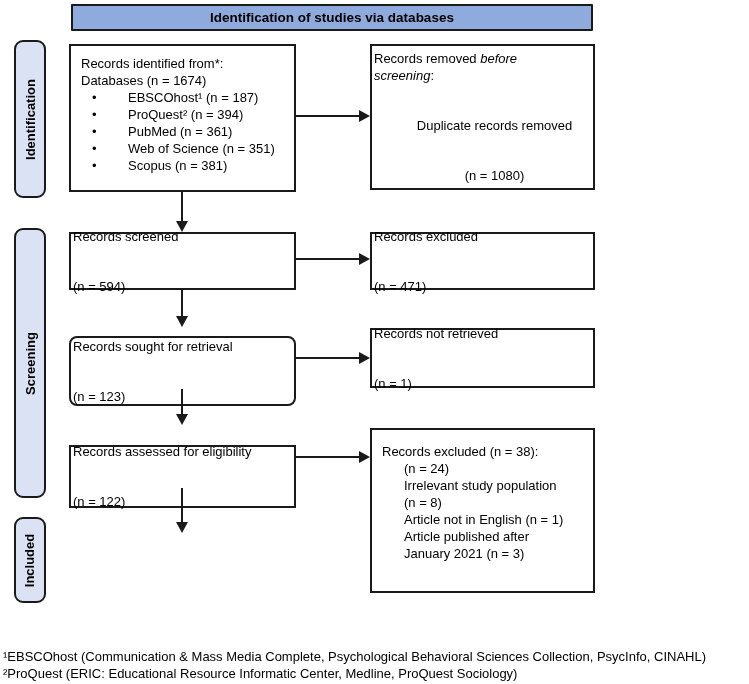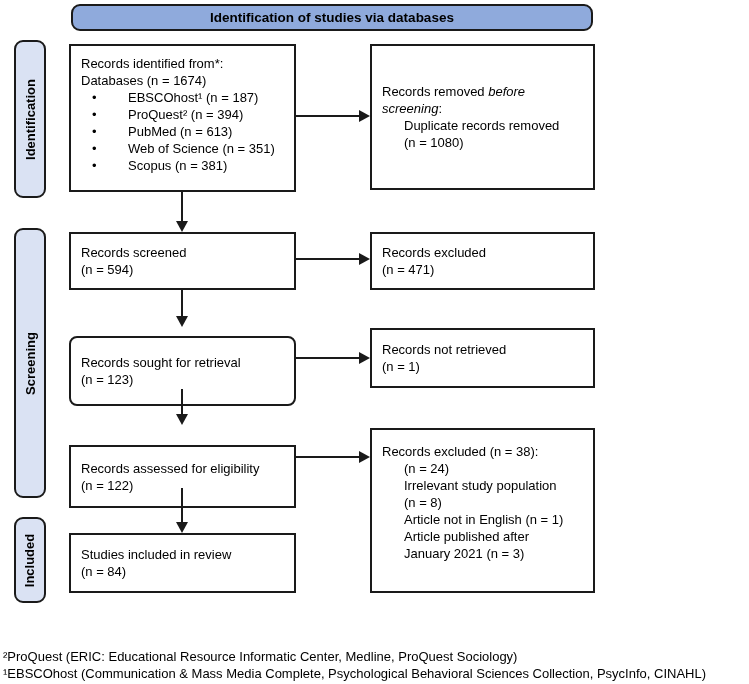--- a/index.html
+++ b/index.html
@@ -14,21 +14,21 @@
     overflow: hidden;
   }
 
   
   .hdr {
     position: absolute;
     left: 71px; top: 4px;
     width: 522px; height: 27px;
     background: var(--header-fill, #8FAADC);
     border: 2px solid #1a1a1a;
-    border-radius: 9px;
+    border-radius: 1px;
     display: flex; align-items: center; justify-content: center;
     font-weight: bold; font-size: 13.5px;
   }
 
   
   .stage {
     position: absolute;
     left: 14px; width: 32px;
     background: var(--stage-fill, #DAE2F3);
     border: 2px solid #1a1a1a;
@@ -47,30 +47,30 @@
 
   
   .box {
     position: absolute;
     background: var(--box-fill, #fff);
     border: 2px solid #1a1a1a;
     font-size: 13px; line-height: 17px;
   }
   .col-l { left: 69px;  width: 227px; }
   .col-r { left: 370px; width: 225px; }
-  .vcenter { display: flex; flex-direction: column; justify-content: center; padding-left: 10px; }
+  .vcenter { display: flex; flex-direction: column; justify-content: center; padding-left: 2px; gap: 33px; }
   .nowrap { white-space: nowrap; }
 
   .box-identified { top: 44px; height: 148px; padding: 9px 6px 16px 10px; }
   .b-row { display: flex; }
   .b-dot { margin-left: 11px; width: 36px; }
 
   .box-removed { top: 44px; height: 146px; }
   .removed-title { width: 170px; }
-  .removed-detail { margin-left: 22px; }
+  .removed-detail { margin-left: 22px; text-align: center; }
   .it { font-style: italic; }
 
   .box-screened       { top: 232px; height: 58px; }
   .box-rec-excluded   { top: 232px; height: 58px; }
   .box-sought         { top: 336px; height: 70px; border-radius: 8px; }
   .box-not-retrieved  { top: 328px; height: 60px; }
   .box-assessed       { top: 425px; height: 63px; margin-top: 20px; }
   .box-reasons        { top: 428px; height: 165px; padding: 13px 6px 6px 10px; }
   .reason { margin-left: 22px; }
   .box-included       { top: 533px; height: 60px; }
@@ -120,21 +120,21 @@
     <div class="b-row">
       <span class="b-dot">•</span>
       <span class="nowrap">EBSCOhost¹ (n = 187)</span>
     </div>
     <div class="b-row">
       <span class="b-dot">•</span>
       <span class="nowrap">ProQuest² (n = 394)</span>
     </div>
     <div class="b-row">
       <span class="b-dot">•</span>
-      <span class="nowrap">PubMed (n = 613)</span>
+      <span class="nowrap">PubMed (n = 361)</span>
     </div>
     <div class="b-row">
       <span class="b-dot">•</span>
       <span class="nowrap">Web of Science (n = 351)</span>
     </div>
     <div class="b-row">
       <span class="b-dot">•</span>
       <span class="nowrap">Scopus (n = 381)</span>
     </div>
   </div>
@@ -175,24 +175,20 @@
   <div class="box col-r box-reasons">
     <div class="nowrap">Records excluded (n = 38):</div>
     <div class="reason nowrap">(n = 24)</div>
     <div class="reason nowrap">Irrelevant study population</div>
     <div class="reason nowrap">(n = 8)</div>
     <div class="reason nowrap">Article not in English (n = 1)</div>
     <div class="reason nowrap">Article published after</div>
     <div class="reason nowrap">January 2021 (n = 3)</div>
   </div>
 
-  <div class="box col-l box-included vcenter">
-    <div class="nowrap">Studies included in review</div>
-    <div class="nowrap">(n = 84)</div>
-  </div>
 
   <div class="vline" style="top:192px;height:30px;"></div>
   <div class="ah-down" style="top:221px;"></div>
 
   <div class="vline" style="top:290px;height:26px;"></div>
   <div class="ah-down" style="top:316px;"></div>
 
   <div class="vline" style="top:389px;height:25px;"></div>
   <div class="ah-down" style="top:414px;"></div>
 
@@ -205,17 +201,17 @@
   <div class="hline" style="top:258px;left:296px;width:63px;"></div>
   <div class="ah-right" style="top:253px;"></div>
 
   <div class="hline" style="top:357px;left:296px;width:63px;"></div>
   <div class="ah-right" style="top:352px;"></div>
 
   <div class="hline" style="top:456px;left:296px;width:63px;"></div>
   <div class="ah-right" style="top:451px;"></div>
 
   <div class="footnotes">
+    <div class="fn-line">¹EBSCOhost (Communication &amp; Mass Media Complete, Psychological Behavioral Sciences Collection, PsycInfo, CINAHL)</div>
     <div class="fn-line">²ProQuest (ERIC: Educational Resource Informatic Center, Medline, ProQuest Sociology)</div>
-    <div class="fn-line">¹EBSCOhost (Communication &amp; Mass Media Complete, Psychological Behavioral Sciences Collection, PsycInfo, CINAHL)</div>
   </div>
 
 </div>
 
 </body></html>

